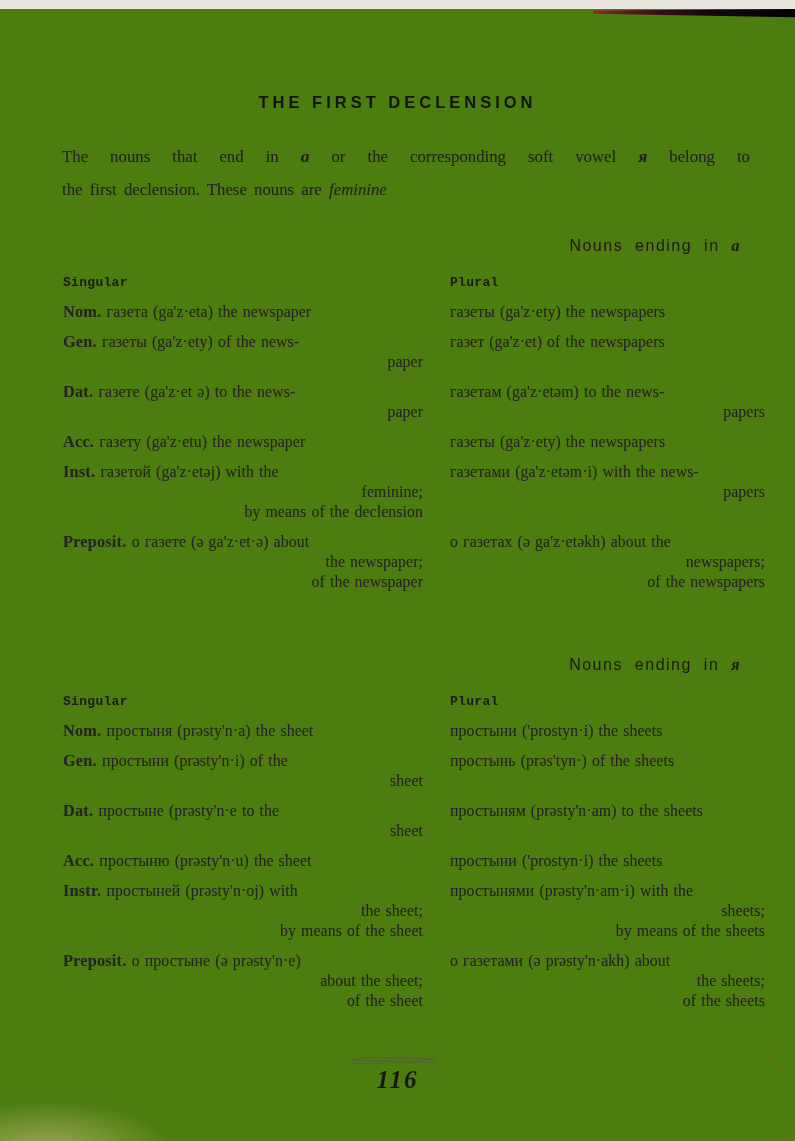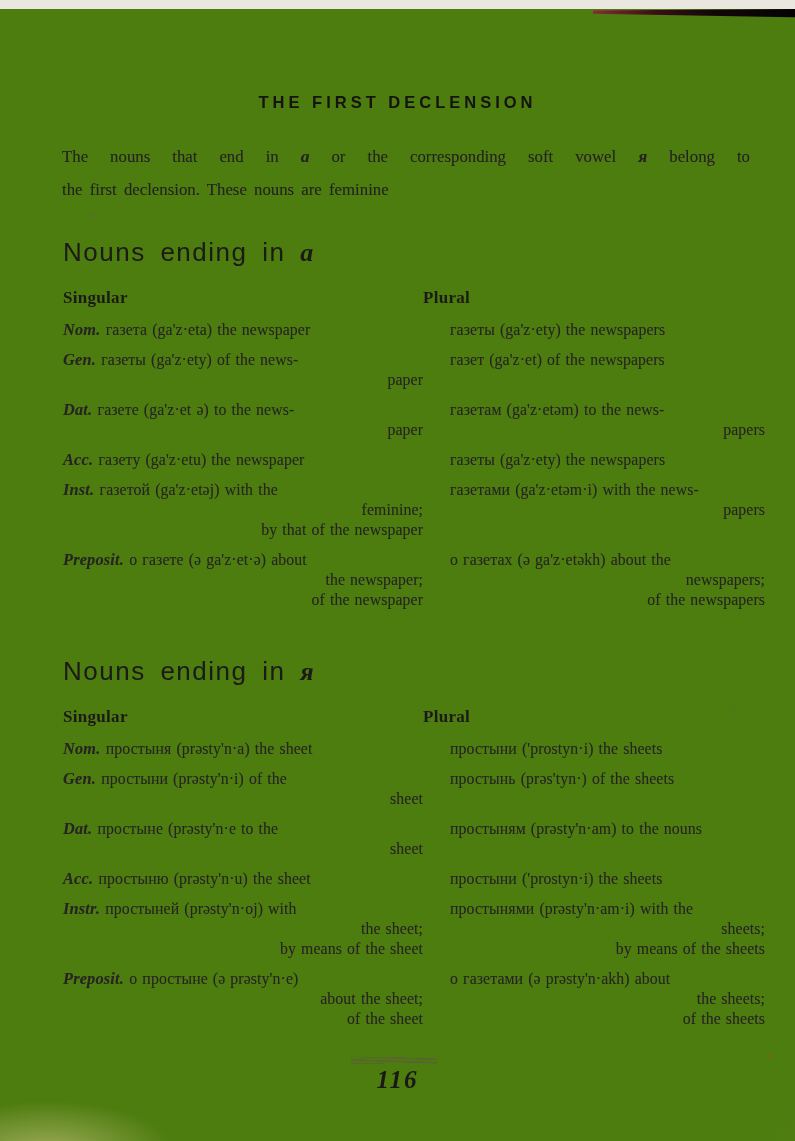--- a/index.html
+++ b/index.html
@@ -39,41 +39,41 @@
     position:absolute; top:84px; left:0; width:100%; text-align:center;
     font-family:"Liberation Sans","DejaVu Sans",sans-serif; font-weight:bold;
     font-size:16.5px; letter-spacing:4px; color:#15130f;
   }
   .intro { position:absolute; top:131px; left:62px; width:688px; margin:0;
            font-size:16.8px; line-height:33px; color:#242220;
            text-shadow:0 0 0.6px rgba(50,45,40,0.35); }
   .intro .l1 { display:block; text-align:justify; text-align-last:justify; word-spacing:3px; }
   .intro .l2 { display:block; word-spacing:3px; }
   .vowel { font-style:italic; font-weight:bold; font-size:17.5px; }
-  .feminine { }
+  .feminine { font-style:italic; }
 
   .section { position:absolute; left:63px; width:702px; }
   .section.s1 { top:228px; }
   .section.s2 { top:647px; }
   .section h2 {
-    margin:0; padding-right:24px; text-align:left;
+    margin:0; padding-right:24px; text-align:right;
     font-family:"Liberation Sans","DejaVu Sans",sans-serif; font-weight:400;
-    font-size:26px; letter-spacing:1.5px; word-spacing:6px; color:#1c1a17;
+    font-size:16px; letter-spacing:1.5px; word-spacing:6px; color:#1c1a17;
   }
   .section h2 .hv { font-family:"Liberation Serif","DejaVu Serif",serif; font-style:italic; font-weight:bold; }
   .col-headers {
-    display:grid; grid-template-columns:360px 1fr; margin:20px 0 12px;
-    font-family:Liberation Serif, serif; font-weight:bold;
-    font-size:17px; letter-spacing:0.3px; color:#1c1a17;
+    display:grid; grid-template-columns:360px 1fr; column-gap:27px; margin:20px 0 12px;
+    font-family:Liberation Mono, monospace; font-weight:bold;
+    font-size:13px; letter-spacing:0.3px; color:#1c1a17;
   }
   .decl-row { display:grid; grid-template-columns:360px 1fr; column-gap:27px; margin-bottom:10px; }
   .line { line-height:20px; font-size:15.8px; word-spacing:1px; letter-spacing:0.1px;
           white-space:nowrap; text-shadow:0 0 0.6px rgba(50,45,40,0.35); }
   .line.cont { text-align:right; }
-  .case-label { font-weight:bold; font-style:italic; font-size:16.3px; letter-spacing:0.2px; }
+  .case-label { font-weight:bold; font-size:16.3px; letter-spacing:0.2px; }
 
   .footer { position:absolute; top:1048px; left:0; width:100%; text-align:center; }
   .pn-smudge {
     width:86px; height:7px; margin:0 auto; border-radius:2px;
     background:repeating-linear-gradient(2deg, rgba(95,84,70,0.55) 0 1.6px, rgba(95,84,70,0.08) 1.6px 3.4px);
     filter:blur(0.4px); transform:translateX(-4px);
   }
   .page-number { margin-top:2px; font-size:25px; font-weight:bold; font-style:italic;
                  letter-spacing:2px; color:#1a1815; }
 </style>
@@ -131,21 +131,21 @@
             <div class="line"><span class="case-label">Acc.&nbsp;</span>газету (ga'z·etu) the newspaper</div>
           </div>
           <div class="cell pl">
             <div class="line">газеты (ga'z·ety) the newspapers</div>
           </div>
         </div>
         <div class="decl-row">
           <div class="cell sg">
             <div class="line"><span class="case-label">Inst.&nbsp;</span>газетой (ga'z·etəj) with the</div>
             <div class="line cont">feminine;</div>
-            <div class="line cont">by that of the newspaper</div>
+            <div class="line cont">by means of the declension</div>
           </div>
           <div class="cell pl">
             <div class="line">газетами (ga'z·etəm·i) with the news-</div>
             <div class="line cont">papers</div>
           </div>
         </div>
         <div class="decl-row">
           <div class="cell sg">
             <div class="line"><span class="case-label">Preposit.&nbsp;</span>о газете (ə ga'z·et·ə) about</div>
             <div class="line cont">the newspaper;</div>
@@ -183,21 +183,21 @@
           <div class="cell pl">
             <div class="line">простынь (prəs'tyn·) of the sheets</div>
           </div>
         </div>
         <div class="decl-row">
           <div class="cell sg">
             <div class="line"><span class="case-label">Dat.&nbsp;</span>простыне (prəsty'n·e to the</div>
             <div class="line cont">sheet</div>
           </div>
           <div class="cell pl">
-            <div class="line">простыням (prəsty'n·am) to the nouns</div>
+            <div class="line">простыням (prəsty'n·am) to the sheets</div>
           </div>
         </div>
         <div class="decl-row">
           <div class="cell sg">
             <div class="line"><span class="case-label">Acc.&nbsp;</span>простыню (prəsty'n·u) the sheet</div>
           </div>
           <div class="cell pl">
             <div class="line">простыни ('prostyn·i) the sheets</div>
           </div>
         </div>

